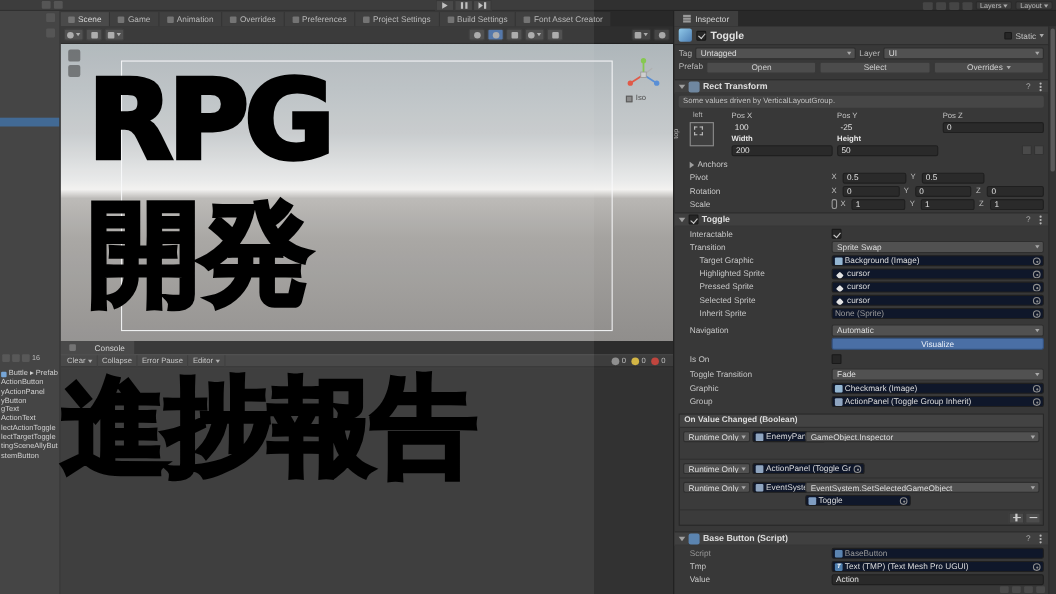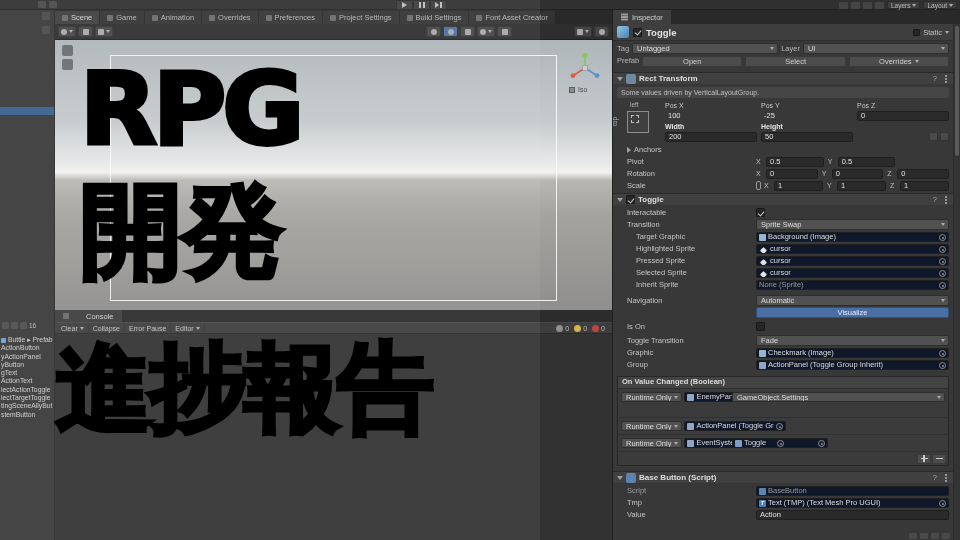--- a/index.html
+++ b/index.html
@@ -683,21 +683,21 @@
                 <i class="arr-dn"></i>
               </div>
             <div class="obj sm">
                 <i class="fico go"></i>
                 <span>EnemyPanel</span>
                 <i class="picker"></i>
               </div>
           </div>
           <div class="evt-r">
             <div class="dd sm">
-                <span>GameObject.Settings</span>
+                <span>GameObject.Inspector</span>
                 <i class="arr-dn"></i>
               </div>
             <div class="evt-arg"></div>
           </div>
         </div>
 
         <div class="evt-row">
           <div class="evt-l">
             <div class="dd sm">
                 <span>Runtime Only</span>
@@ -717,20 +717,24 @@
                 <span>Runtime Only</span>
                 <i class="arr-dn"></i>
               </div>
             <div class="obj sm">
                 <i class="fico go"></i>
                 <span>EventSystem (Event Sy</span>
                 <i class="picker"></i>
               </div>
           </div>
           <div class="evt-r">
+            <div class="dd sm">
+                <span>EventSystem.SetSelectedGameObject</span>
+                <i class="arr-dn"></i>
+              </div>
             <div class="evt-arg">
               <div class="obj sm">
                   <i class="fico tgl"></i>
                   <span>Toggle</span>
                   <i class="picker"></i>
                 </div>
             </div>
           </div>
         </div>
 

